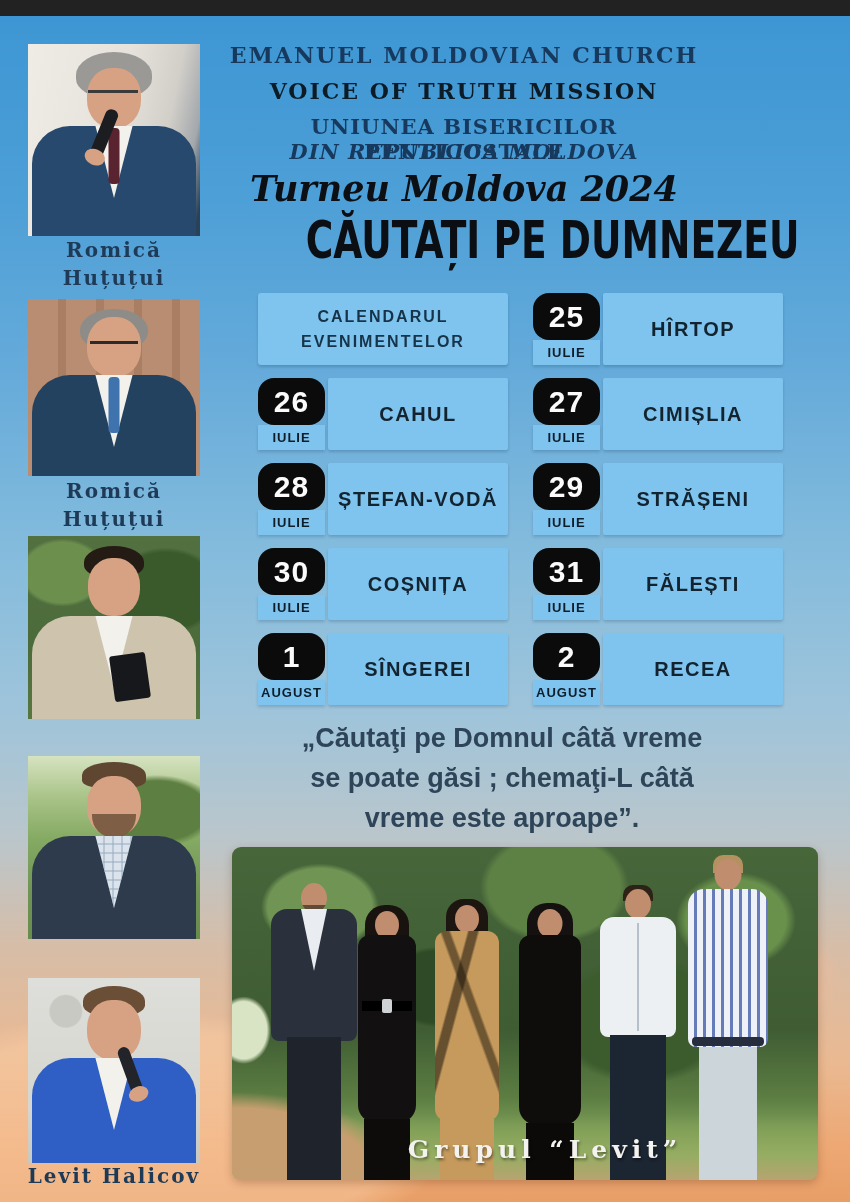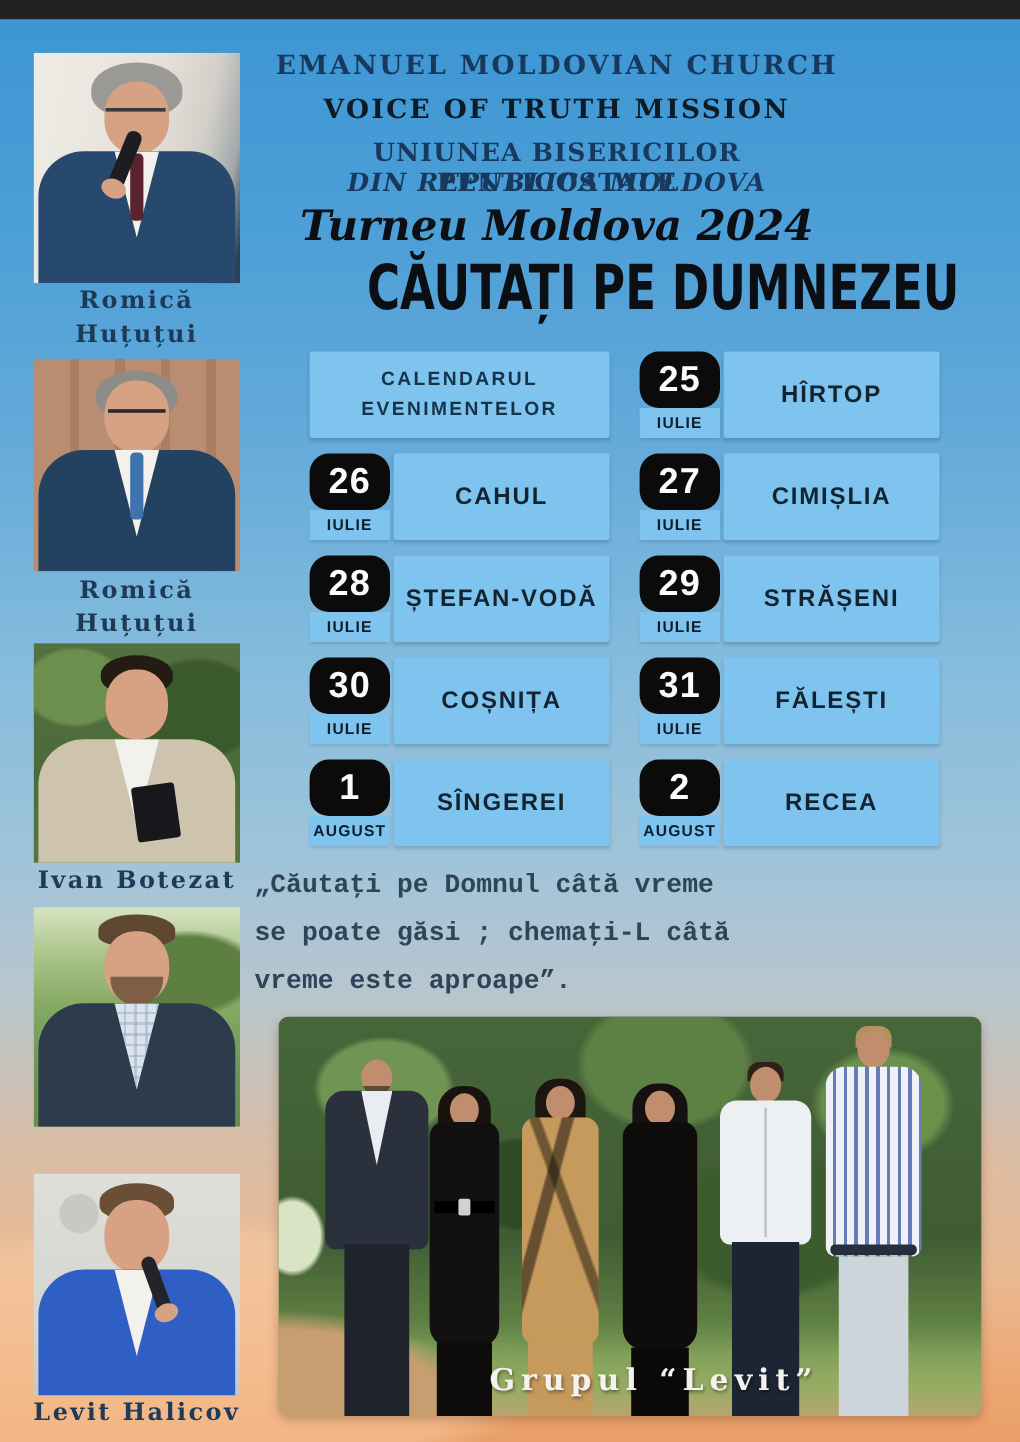--- a/index.html
+++ b/index.html
@@ -117,22 +117,22 @@
   .date-col { width:67px; display:flex; flex-direction:column; margin-right:3px; }
   .day-box { height:47px; background:#0b0b0b; color:#fbfbfb; display:flex; align-items:center;
       justify-content:center; font-weight:bold; font-size:30px; letter-spacing:1px;border-radius:16px; }
   .month-label { flex:1; background:#7ec4ef; display:flex; align-items:center; justify-content:center;
       font-weight:bold; font-size:13px; letter-spacing:1px; color:#0e1d2a;
       box-shadow:0 2px 3px rgba(10,40,70,.2); }
   .city-box { flex:1; background:#7ec4ef; border-radius:2px; display:flex; align-items:center;
       justify-content:center; font-weight:bold; font-size:20px; letter-spacing:1.5px; color:#132430;
       box-shadow:0 2px 3px rgba(10,40,70,.2); }
   
-  .quote { position:absolute; left:212px; top:702px; width:580px; 
-      font-family:Liberation Mono, monospace; font-weight:bold; font-size:22px;
+  .quote { position:absolute; left:212px; top:702px; width:580px; text-align:center;
+      font-family:Liberation Sans, sans-serif; font-weight:bold; font-size:27px;
       line-height:40px; color:#2e4458; }
   
   .group-photo { position:absolute; left:232px; top:831px; width:586px; height:333px;
       border-radius:9px; overflow:hidden; box-shadow:0 3px 8px rgba(60,30,10,.25); }
   .gp-bg { position:absolute; inset:0; background:
       radial-gradient(42px 52px at 2% 55%, #d8e4c4 0 55%, transparent 65%),
       radial-gradient(95px 70px at 15% 18%, #6f9454 0 55%, transparent 62%),
       radial-gradient(120px 90px at 55% 12%, #5d8144 0 55%, transparent 62%),
       radial-gradient(100px 80px at 86% 22%, #69914c 0 50%, transparent 60%),
       radial-gradient(85px 65px at 35% 42%, #2f4a26 0 55%, transparent 62%),
@@ -225,24 +225,20 @@
     <div>Huțuțui</div>
   </div>
 
   <div class="photo p3">
     <div class="ph-bg"></div>
     <div class="ph-hair"></div>
     <div class="ph-face"></div>
     <div class="ph-torso"></div>
     <div class="ph-acc"></div>
   </div>
-  <div class="speaker-label l3">
-    <div>Ivan Botezat</div>
-    <div></div>
-  </div>
 
   <div class="photo p4">
     <div class="ph-bg"></div>
     <div class="ph-hair"></div>
     <div class="ph-face"></div>
     <div class="ph-torso"></div>
   </div>
 
   <div class="photo p5">
     <div class="ph-bg"></div>

